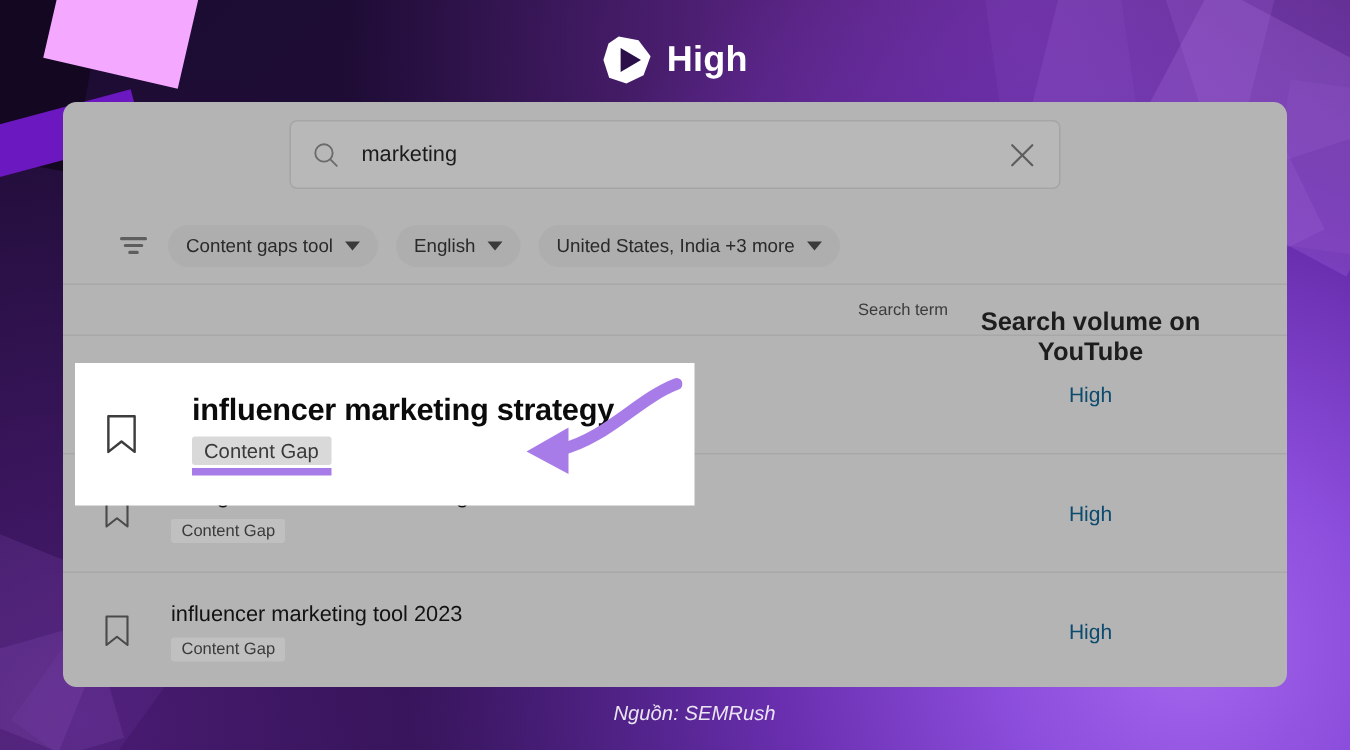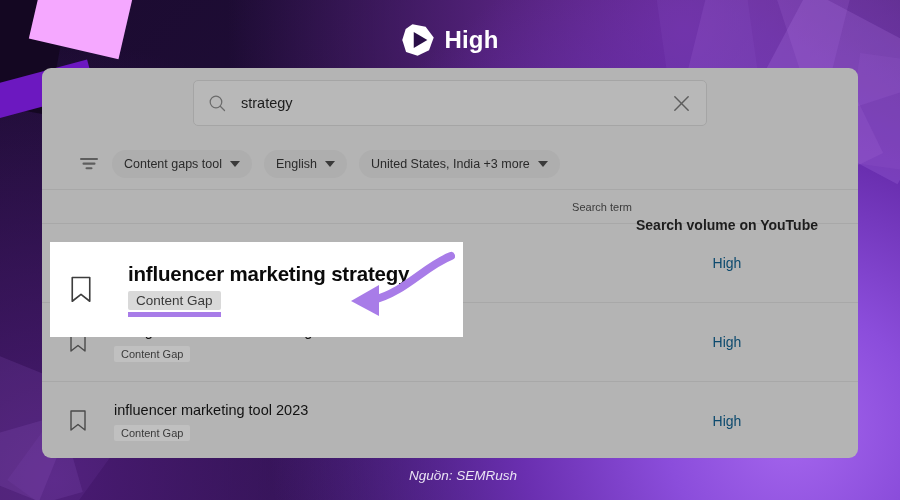--- a/index.html
+++ b/index.html
@@ -85,21 +85,21 @@
     font-size:12.5px; color:#2a2a2a;
   }
   .caret { width:0; height:0; border-left:5px solid transparent; border-right:5px solid transparent; border-top:6px solid #3a3a3a; }
 
   
   #table-head {
     height:34px; display:flex; align-items:center;
     padding:0 36px 0 72px; border-bottom:1px solid #a8a8a8;
   }
   #th-term { flex:1; font-size:11px; color:#3b3b3b;text-align:right; }
-  #th-vol  { width:190px; text-align:center; font-size:14px; color:#1d1d1d; font-weight:700;margin-top:36px; }
+  #th-vol  { width:190px; text-align:center; font-size:17px; color:#1d1d1d; font-weight:700;margin-top:36px; }
 
   
   .row {
     height:79px; display:flex; align-items:center;
     padding:0 36px 0 26px; border-bottom:1px solid #a8a8a8;
   }
   .bm-cell { width:46px; display:flex; align-items:center; justify-content:flex-start; }
   .term-cell { flex:1; display:flex; flex-direction:column; gap:7px; }
   .term-text { font-size:14.5px; color:#121212; font-weight:400; }
   .badge {
@@ -161,21 +161,21 @@
 </div>
 
 <div id="card">
 
   <div id="search-zone">
     <div id="search-bar">
       <svg class="ico" width="19" height="19" viewBox="0 0 20 20">
         <circle cx="8.4" cy="8.4" r="6.1" fill="none" stroke="#6b6b6b" stroke-width="1.3"></circle>
         <line x1="12.9" y1="12.9" x2="17.4" y2="17.4" stroke="#6b6b6b" stroke-width="1.3" stroke-linecap="round"></line>
       </svg>
-      <span id="search-value" title="Search">strategy</span>
+      <span id="search-value" title="Search">marketing</span>
       <svg class="ico" width="21" height="21" viewBox="0 0 22 22">
         <line x1="4" y1="4" x2="18" y2="18" stroke="#5d5d5d" stroke-width="1.5" stroke-linecap="round"></line>
         <line x1="18" y1="4" x2="4" y2="18" stroke="#5d5d5d" stroke-width="1.5" stroke-linecap="round"></line>
       </svg>
     </div>
   </div>
 
   <div id="filter-row">
     <svg width="22" height="18" viewBox="0 0 22 18">
       <rect x="2" y="3" width="18" height="2.1" rx="1" fill="#5e5e5e"></rect>

